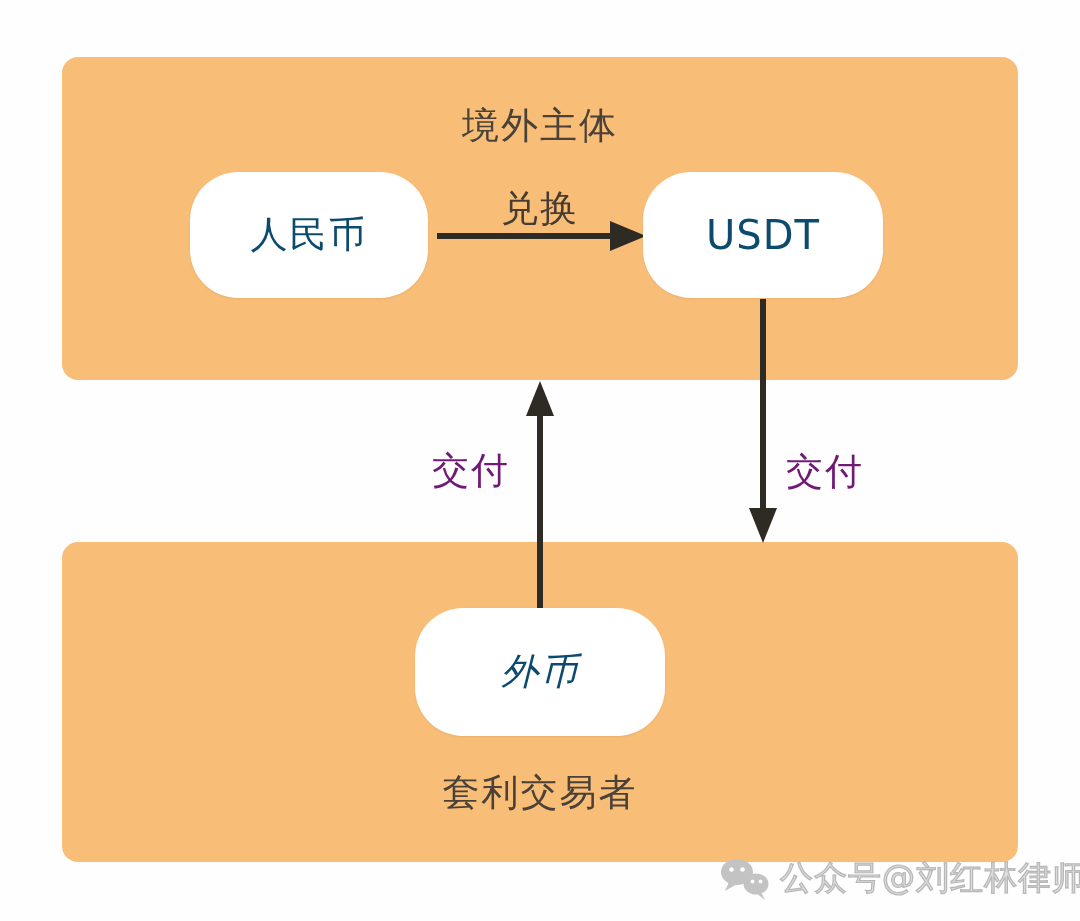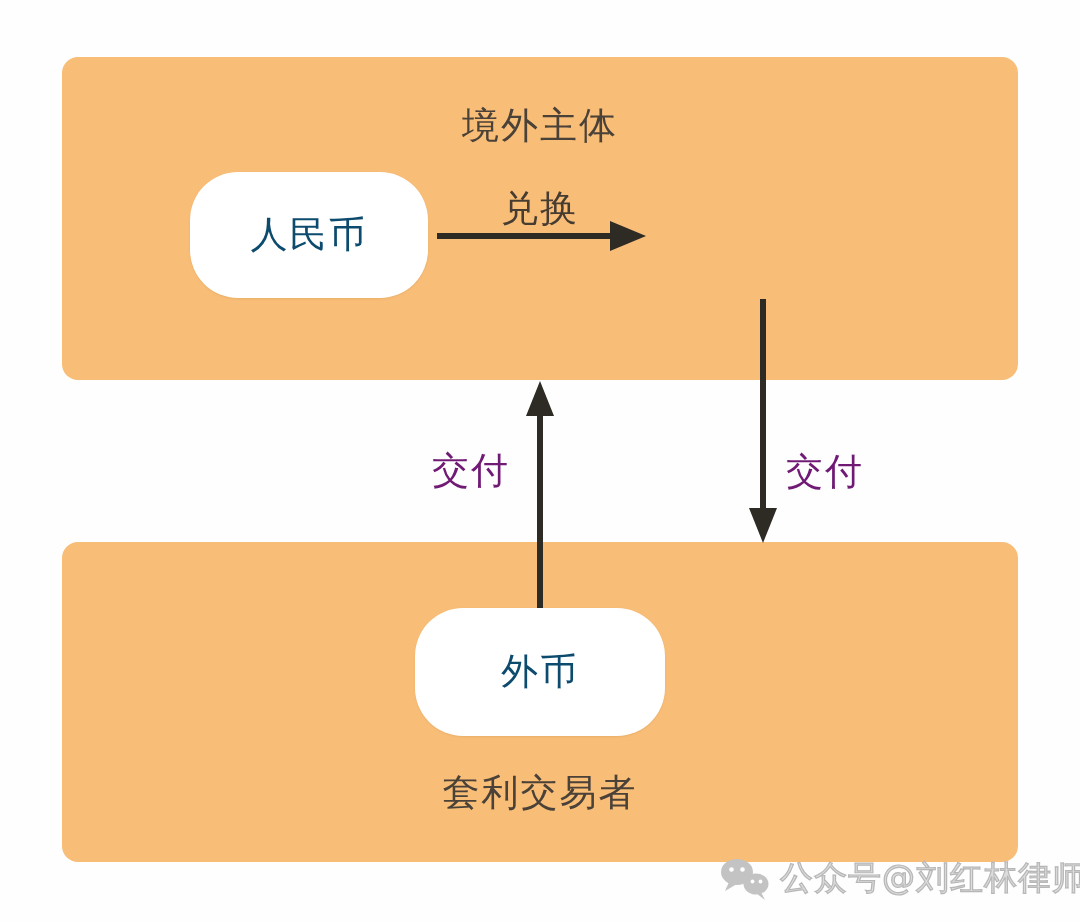--- a/index.html
+++ b/index.html
@@ -44,21 +44,21 @@
     box-shadow: 0 1px 2px rgba(160,110,40,0.15);
   }
   .node-label {
     font-size: 37px;
     color: #0c4a6e;
     letter-spacing: 2px;
   }
   .node-rmb  { left: 190px; top: 172px; width: 238px; height: 126px; }
   .node-usdt { left: 643px; top: 172px; width: 240px; height: 126px; }
   .node-usdt .node-label { font-size: 40px; letter-spacing: 1px; }
-  .node-fc   { left: 415px; top: 608px; width: 250px; height: 128px; }
+  .node-fc   { left: 415px; top: 608px; width: 250px; height: 128px; font-style: italic; }
 
   .arrow-layer {
     position: absolute;
     left: 0; top: 0;
     width: 1080px;
     height: 921px;
     pointer-events: none;
   }
 
   .edge-label {
@@ -112,20 +112,23 @@
       <polygon points="763,543 749,508 777,508" stroke="none"></polygon>
 
       <line x1="540" y1="609" x2="540" y2="413"></line>
       <polygon points="540,381 526,416 554,416" stroke="none"></polygon>
     </g>
   </svg>
 
   <div class="node node-rmb">
     <span class="node-label">人民币</span>
   </div>
+  <div class="node node-usdt">
+    <span class="node-label">USDT</span>
+  </div>
   <div class="node node-fc">
     <span class="node-label">外币</span>
   </div>
 
   <div class="edge-label edge-exchange">兑换</div>
   <div class="edge-label edge-deliver-left">交付</div>
   <div class="edge-label edge-deliver-right">交付</div>
 
   <div class="watermark">
     <span style="display:inline-flex;">

